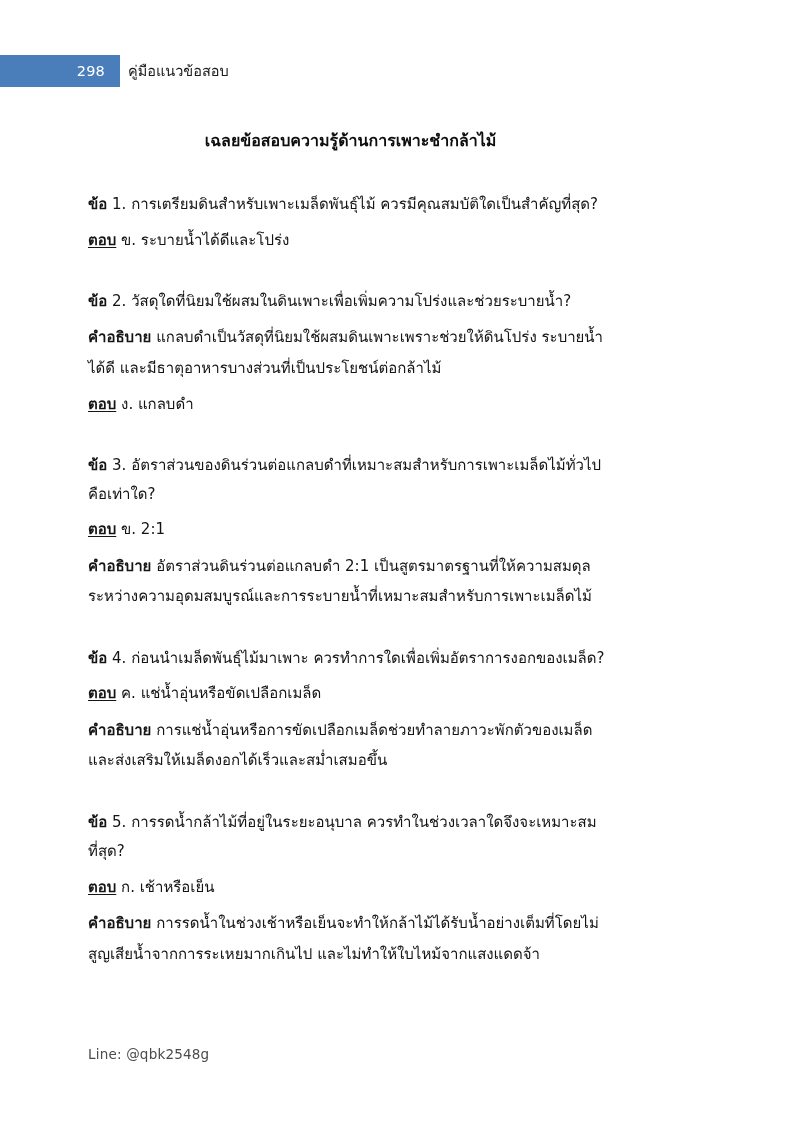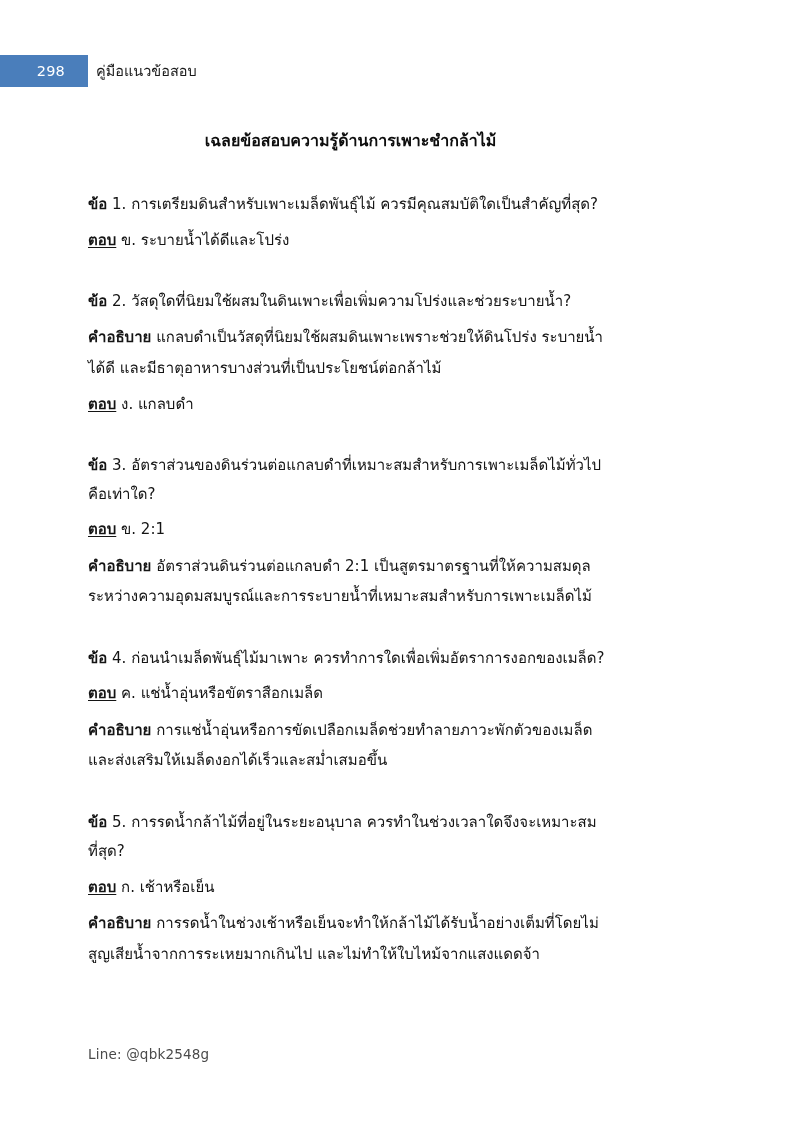--- a/index.html
+++ b/index.html
@@ -20,28 +20,28 @@
   .page-header {
     position: absolute;
     left: 0;
     top: 55px;
     width: 794px;
     height: 32px;
     display: flex;
     align-items: stretch;
   }
   .page-number-box {
-    width: 88px;
+    width: 120px;
     height: 32px;
     background: #4a7ebb;
     display: flex;
     align-items: center;
     justify-content: flex-end;
     box-sizing: border-box;
-    padding-right: 23px;
+    padding-right: 15px;
   }
   .page-number-box .num {
     color: #ffffff;
     font-size: 14.5px;
     line-height: 1;
     letter-spacing: 0.2px;
   }
   .header-title {
     display: flex;
     align-items: center;
@@ -173,21 +173,21 @@
     </div>
 
     <div class="qa-block">
       <p class="line">
         <span class="lbl-q">ข้อ</span>
         <span>4.</span>
         <span>ก่อนนำเมล็ดพันธุ์ไม้มาเพาะ ควรทำการใดเพื่อเพิ่มอัตราการงอกของเมล็ด?</span>
       </p>
       <p class="line">
         <span class="lbl-ans">ตอบ</span>
-        <span>ค. แช่น้ำอุ่นหรือขัตราสือกเมล็ด</span>
+        <span>ค. แช่น้ำอุ่นหรือขัดเปลือกเมล็ด</span>
       </p>
       <p class="line explain">
         <span class="lbl-exp">คำอธิบาย</span>
         <span>การแช่น้ำอุ่นหรือการขัดเปลือกเมล็ดช่วยทำลายภาวะพักตัวของเมล็ดและส่งเสริมให้เมล็ดงอกได้เร็วและสม่ำเสมอขึ้น</span>
       </p>
     </div>
 
     <div class="qa-block">
       <p class="line">
         <span class="lbl-q">ข้อ</span>

